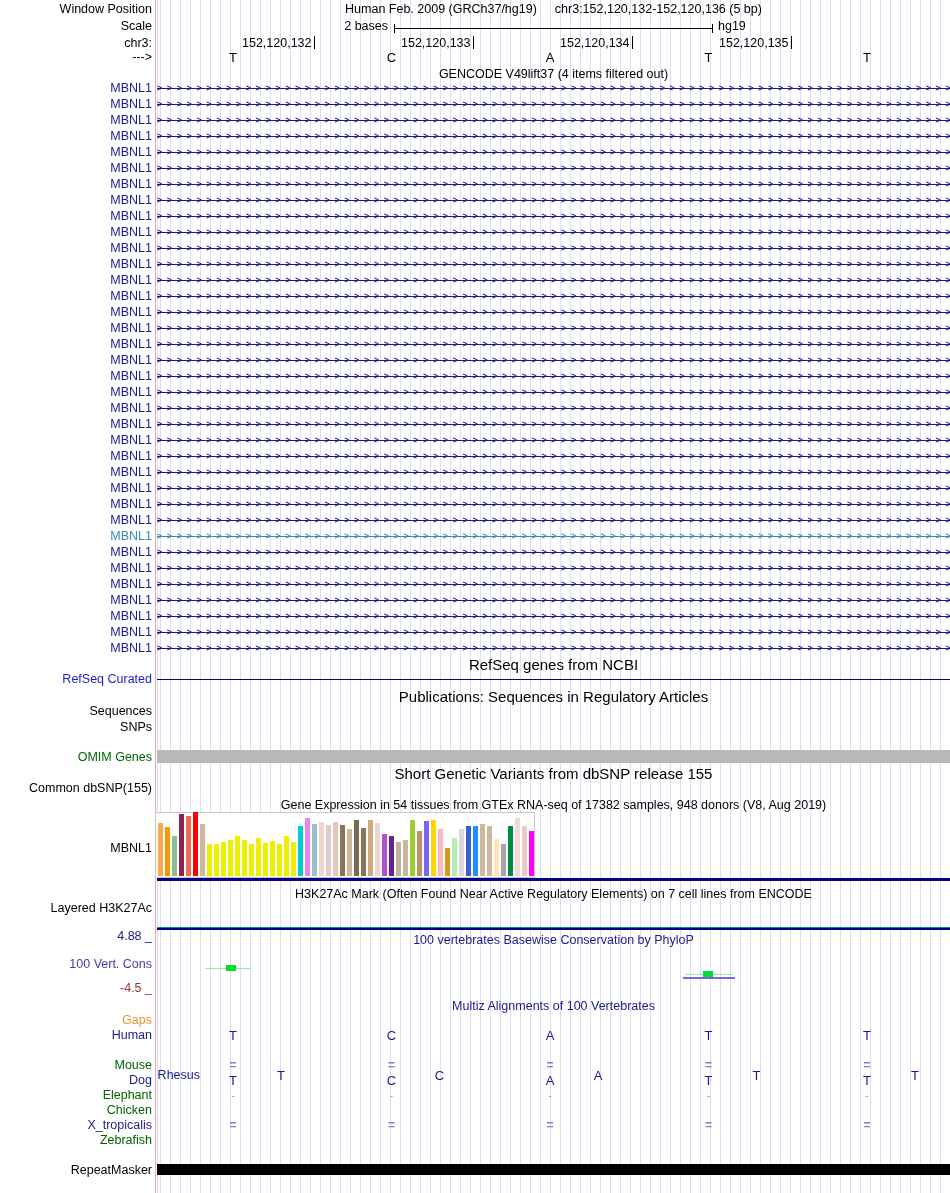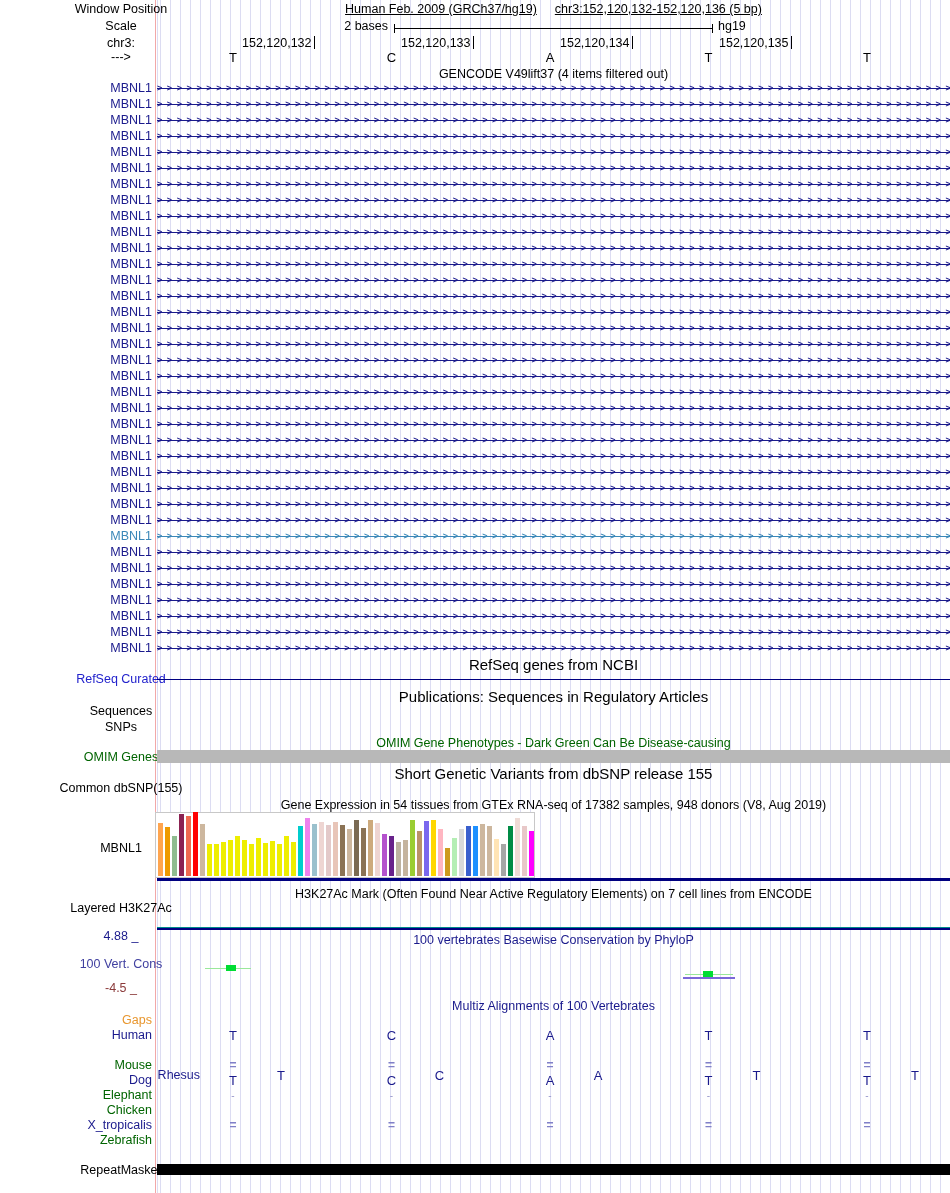--- a/index.html
+++ b/index.html
@@ -8,21 +8,21 @@
     font-family:"Liberation Sans","DejaVu Sans",sans-serif;color:#000;
   }
   
   #grid{
     position:absolute;left:157px;top:0;right:0;bottom:0;
     background-image:repeating-linear-gradient(to right,#dcdcf2 0px,#dcdcf2 1px,transparent 1px,transparent 10px);
     background-position:3px 0;
   }
   #pinkline{position:absolute;left:155px;top:0;width:1px;height:1193px;background:#f2a8a8;}
   .abs{position:absolute;}
-  .lbl{position:absolute;left:0;width:152px;text-align:center;font-size:12.5px;line-height:15px;white-space:nowrap;margin-left:45px;}
+  .lbl{position:absolute;left:0;width:152px;text-align:right;font-size:12.5px;line-height:15px;white-space:nowrap;}
   .ctr{position:absolute;left:157px;right:0;text-align:center;white-space:nowrap;}
   .t12{font-size:12.5px;line-height:14px;}
   .t11{font-size:15px;line-height:13px;}
   
   #scalebar{position:absolute;top:24px;left:394px;width:317px;height:9px;
     border-left:1px solid #000;border-right:1px solid #000;}
   #scalebar::before{content:"";position:absolute;left:0;right:0;top:4px;border-top:1px solid #000;}
   .coord-num{position:absolute;width:110px;text-align:right;font-size:12.5px;top:36px;}
   .coord-tick{position:absolute;top:36px;width:1px;height:13px;background:#000;}
   .base-letter{position:absolute;top:50px;width:30px;text-align:center;font-size:13px;}
@@ -52,21 +52,21 @@
   #repeat-bar{position:absolute;left:157px;right:0;top:1164px;height:11px;background:#000;}
 </style>
 </head>
 <body>
 
 <div id="browser">
   <div id="grid"></div>
   <div id="pinkline"></div>
 
   <div class="lbl t12" style="top:2px;">Window Position</div>
-  <div class="ctr t12" style="top:2px;text-decoration:underline;"><span>Human Feb. 2009 (GRCh37/hg19)</span><span style="display:inline-block;width:18px;"></span><span>chr3:152,120,132-152,120,136 (5 bp)</span></div>
+  <div class="ctr t12" style="top:2px;"><span>Human Feb. 2009 (GRCh37/hg19)</span><span style="display:inline-block;width:18px;"></span><span>chr3:152,120,132-152,120,136 (5 bp)</span></div>
 
   <div class="lbl t12" style="top:19px;">Scale</div>
   <div class="abs t12" style="top:19px;left:157px;width:231px;text-align:right;">2 bases</div>
   <div id="scalebar"></div>
   <div class="abs t12" style="top:19px;left:718px;">hg19</div>
 
   <div class="lbl t12" style="top:36px;">chr3:</div>
   <div id="coords">
       <div class="coord-num" style="left: 201.5px;">152,120,132</div>
       <div class="coord-tick" style="left: 313.5px;"></div>
@@ -308,21 +308,20 @@
     </div>
 
   <div class="ctr t11" style="top:658px;">RefSeq genes from NCBI</div>
   <div class="lbl" style="top:672px;color:#2222cc;">RefSeq Curated</div>
   <div class="hline" style="top:679px;height:1px;background:#000080;"></div>
 
   <div class="ctr t11" style="top:690px;">Publications: Sequences in Regulatory Articles</div>
   <div class="lbl" style="top:704px;">Sequences</div>
   <div class="lbl" style="top:720px;">SNPs</div>
 
-  <div class="ctr t12" style="top:736px;color:#006400;">OMIM Gene Phenotypes - Dark Green Can Be Disease-causing</div>
   <div class="lbl" style="top:750px;color:#006400;">OMIM Genes</div>
   <div class="hline" style="top:750px;height:13px;background:#b8b8b8;"></div>
 
   <div class="ctr t11" style="top:767px;">Short Genetic Variants from dbSNP release 155</div>
   <div class="lbl" style="top:781px;">Common dbSNP(155)</div>
 
   <div class="ctr t12" style="top:798px;">Gene Expression in 54 tissues from GTEx RNA-seq of 17382 samples, 948 donors (V8, Aug 2019)</div>
   <div class="lbl" style="top:841px;">MBNL1</div>
   <div id="gtex-box">
     <div id="gtex-bars">

